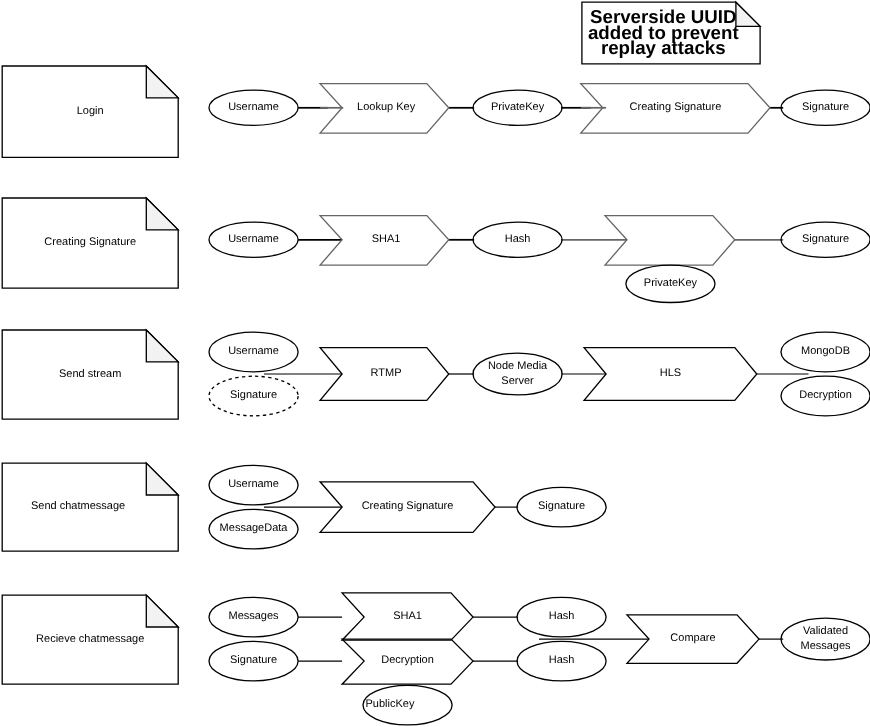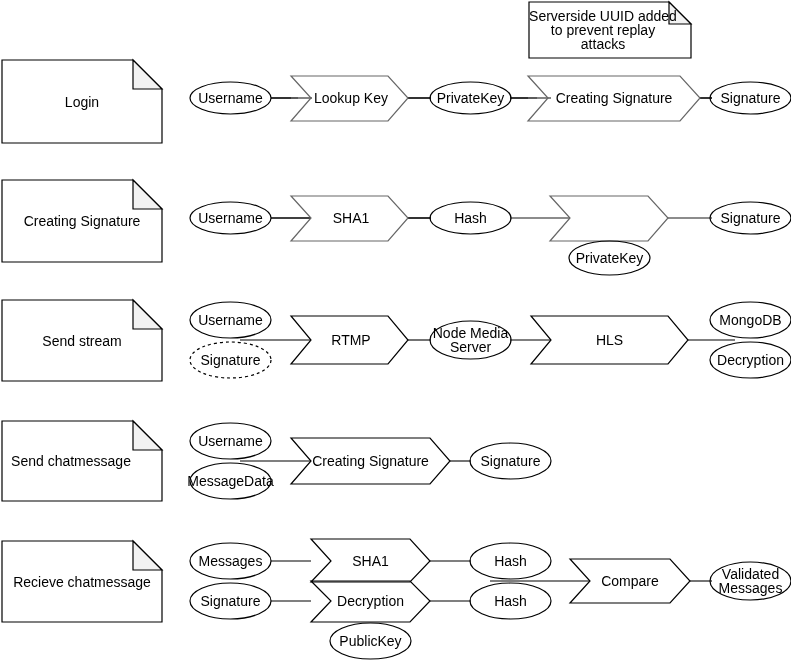--- a/index.html
+++ b/index.html
@@ -60,26 +60,26 @@
   .dashed {
     stroke-dasharray: 3 3;
   }
   .lbl {
     position: absolute;
     display: flex;
     align-items: center;
     justify-content: center;
     text-align: center;
     color: #000000;
-    font-size: 14px;
+    font-size: 10px;
     line-height: 14px;
     pointer-events: none;
     white-space: pre-line;
   }
-  .lbl.note-lbl { font-size: 14px; }
+  .lbl.note-lbl { font-size: 17px; font-weight: bold; }
 </style>
 </head>
 <body>
 
 <div id="canvas">
 
   <svg class="layer" viewBox="0 0 791 661" xmlns="http://www.w3.org/2000/svg">
 
     <g>
       <path class="shape-fill stroke-dark" d="M529,2 L669,2 L691,24 L691,58 L529,58 Z"></path>
@@ -197,20 +197,20 @@
   <div class="lbl" style="left:190px; top:425px; width:81px; height:32px;">Username</div>
   <div class="lbl" style="left:189px; top:465px; width:83px; height:32px;">MessageData</div>
   <div class="lbl" style="left:311px; top:445px; width:119px; height:32px;">Creating Signature</div>
   <div class="lbl" style="left:470px; top:445px; width:81px; height:32px;">Signature</div>
 
   <div class="lbl" style="left:2px; top:541px; width:160px; height:81px;border-radius:25px;">Recieve chatmessage</div>
   <div class="lbl" style="left:190px; top:545px; width:81px; height:32px;">Messages</div>
   <div class="lbl" style="left:190px; top:585px; width:81px; height:32px;">Signature</div>
   <div class="lbl" style="left:331px; top:545px; width:79px; height:32px;">SHA1</div>
   <div class="lbl" style="left:331px; top:585px; width:79px; height:32px;">Decryption</div>
-  <div class="lbl" style="left:330px; top:625px; width:81px; height:32px;">PublicKey</div>
+  <div class="lbl" style="left:314px; top:625px; width:81px; height:32px;">PublicKey</div>
   <div class="lbl" style="left:470px; top:545px; width:81px; height:32px;">Hash</div>
   <div class="lbl" style="left:470px; top:585px; width:81px; height:32px;">Hash</div>
   <div class="lbl" style="left:590px; top:565px; width:80px; height:32px;">Compare</div>
   <div class="lbl" style="left:710px; top:563px; width:81px; height:36px;">Validated
 Messages</div>
 
 </div>
 
 </body></html>

